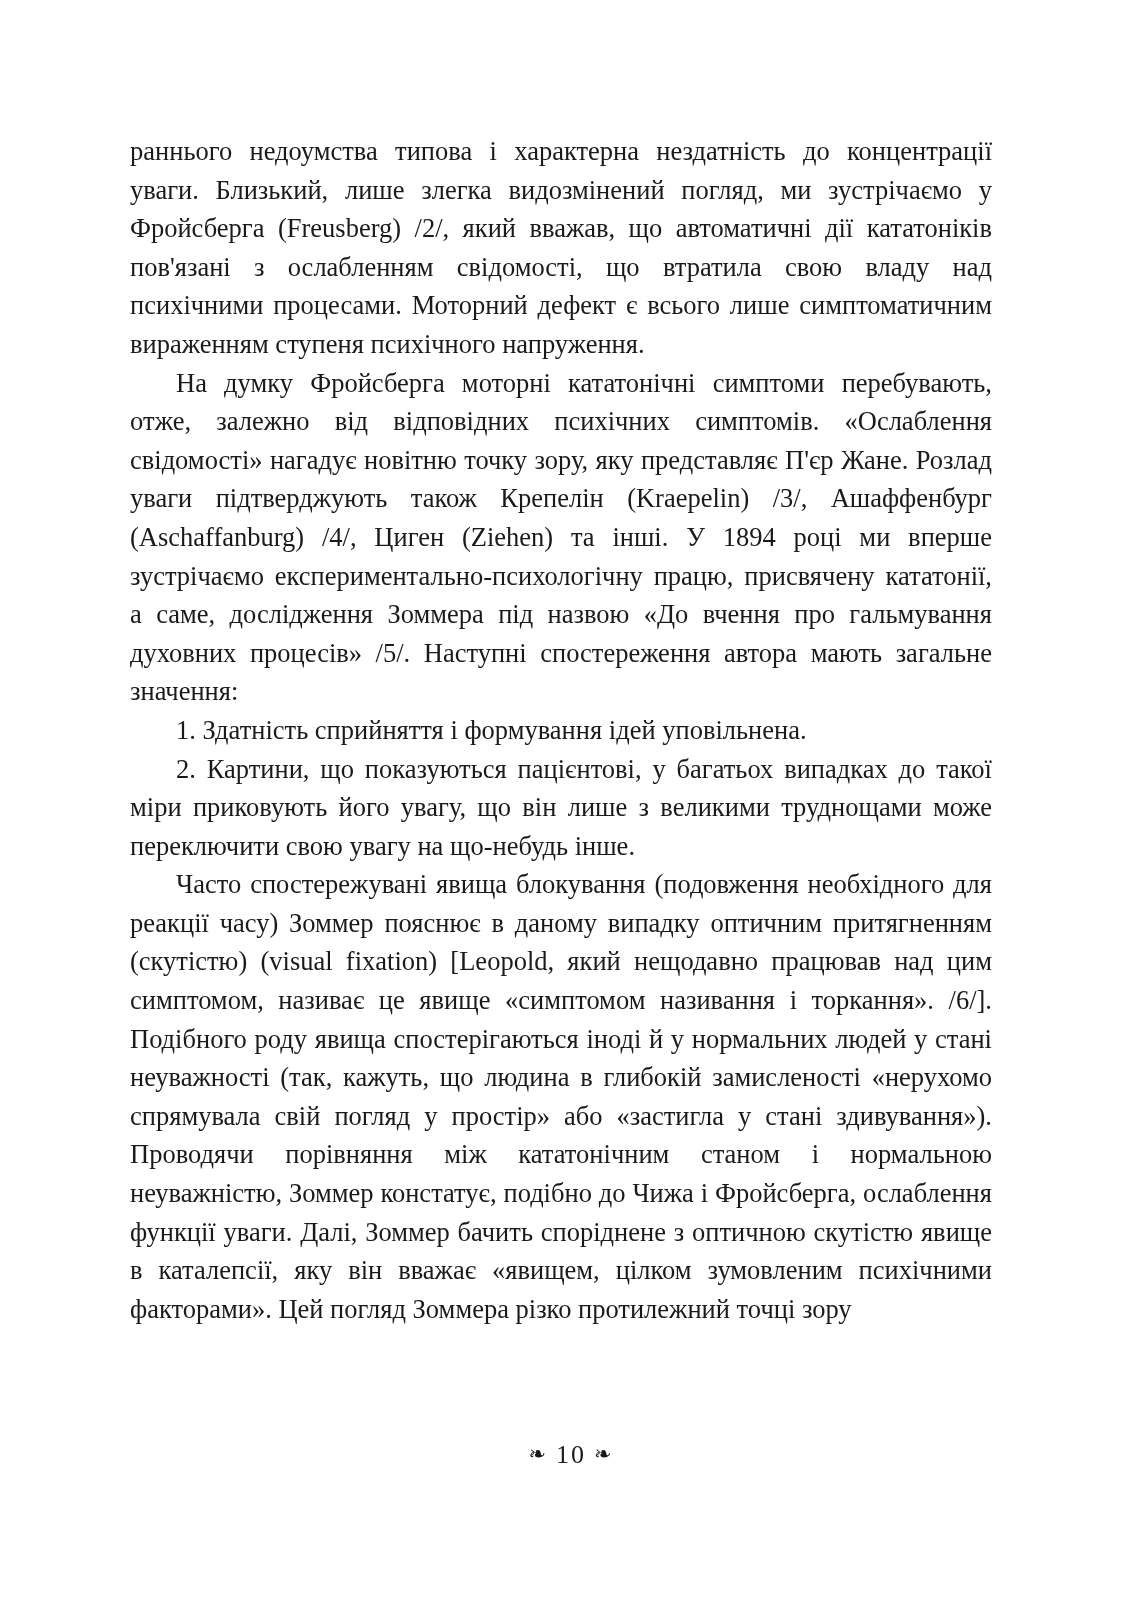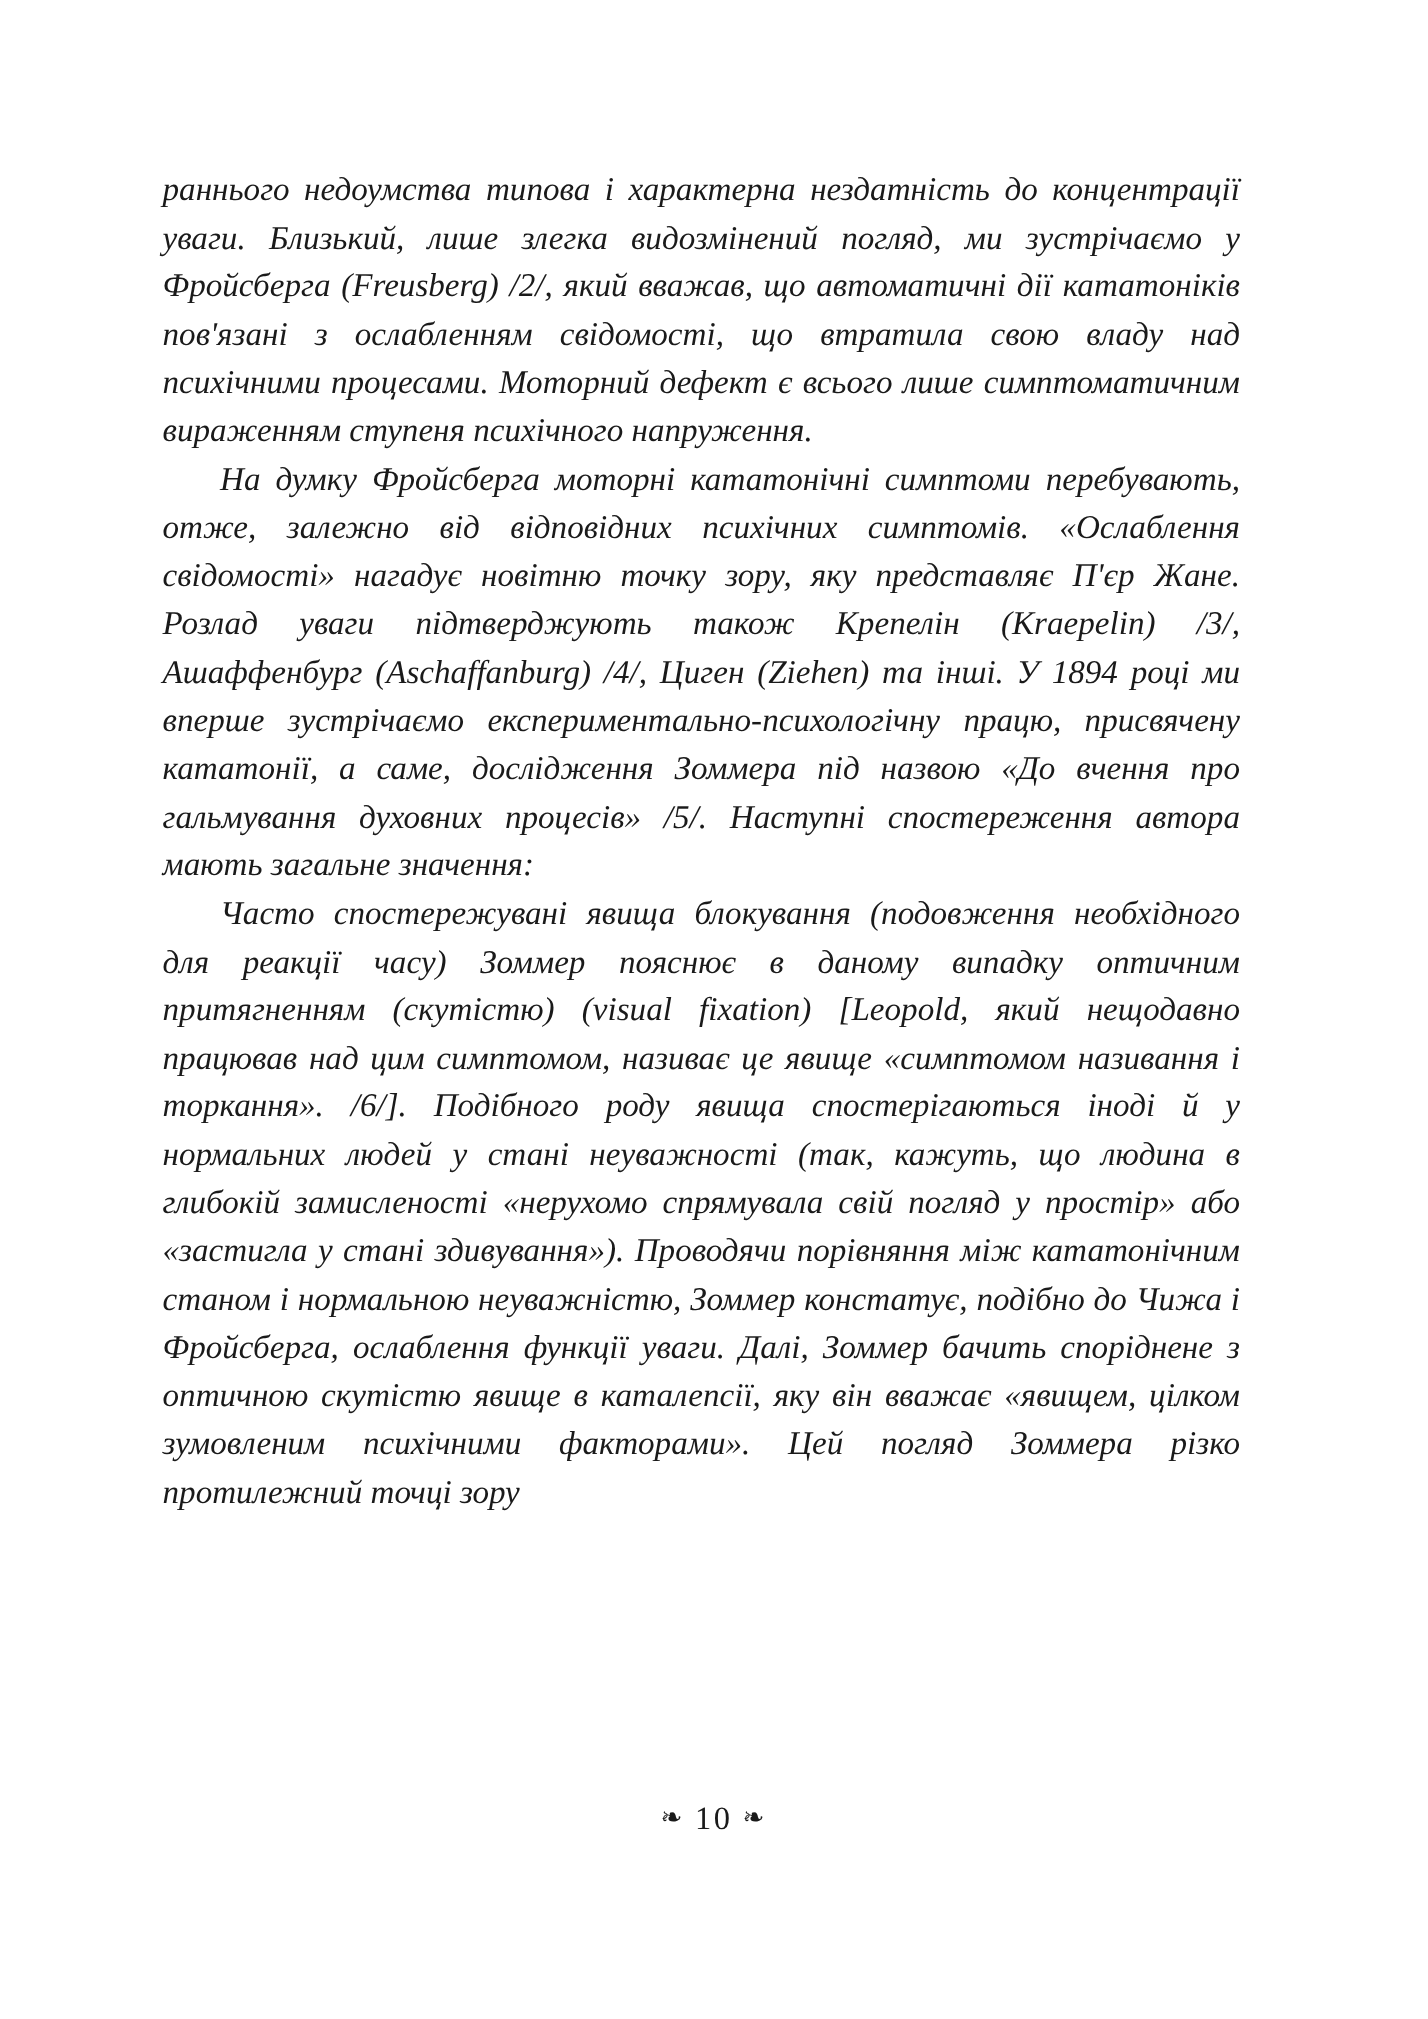--- a/index.html
+++ b/index.html
@@ -13,21 +13,20 @@
     height: 1615px;
     background: #ffffff;
     box-sizing: border-box;
     overflow: hidden;
   }
   .content {
     position: absolute;
     left: 130px;
     top: 132px;
     width: 862px;
-    font-style: italic;
   }
   p.para {
     margin: 0;
     font-family: "Liberation Serif", "DejaVu Serif", serif;
     font-size: 26.5px;
     line-height: 38.6px;
     color: #1a1a1a;
     text-align: justify;
     text-indent: 46px;
     -webkit-hyphens: none;
@@ -57,19 +56,21 @@
     padding: 0 8px;
   }
 </style>
 </head>
 <body>
 
 <div class="page">
   <div class="content">
     <p class="para noindent">раннього недоумства типова і характерна нездатність до концентрації уваги. Близький, лише злегка видозмінений погляд, ми зустрічаємо у Фройсберга (Freusberg) /2/, який вважав, що автоматичні дії кататоніків пов'язані з ослабленням свідомості, що втратила свою владу над психічними процесами. Моторний дефект є всього лише симптоматичним вираженням ступеня психічного напруження.</p>
     <p class="para">На думку Фройсберга моторні кататонічні симптоми перебувають, отже, залежно від відповідних психічних симптомів. «Ослаблення свідомості» нагадує новітню точку зору, яку представляє П'єр Жане. Розлад уваги підтверджують також Крепелін (Kraepelin) /3/, Ашаффенбург (Aschaffanburg) /4/, Циген (Ziehen) та інші. У 1894 році ми вперше зустрічаємо експериментально-психологічну працю, присвячену кататонії, а саме, дослідження Зоммера під назвою «До вчення про гальмування духовних процесів» /5/. Наступні спостереження автора мають загальне значення:</p>
+    <p class="para">1. Здатність сприйняття і формування ідей уповільнена.</p>
+    <p class="para">2. Картини, що показуються пацієнтові, у багатьох випадках до такої міри приковують його увагу, що він лише з великими труднощами може переключити свою увагу на що-небудь інше.</p>
     <p class="para">Часто спостережувані явища блокування (подовження необхідного для реакції часу) Зоммер пояснює в даному випадку оптичним притягненням (скутістю) (visual fixation) [Leopold, який нещодавно працював над цим симптомом, називає це явище «симптомом називання і торкання». /6/]. Подібного роду явища спостерігаються іноді й у нормальних людей у стані неуважності (так, кажуть, що людина в глибокій замисленості «нерухомо спрямувала свій погляд у простір» або «застигла у стані здивування»). Проводячи порівняння між кататонічним станом і нормальною неуважністю, Зоммер констатує, подібно до Чижа і Фройсберга, ослаблення функції уваги. Далі, Зоммер бачить споріднене з оптичною скутістю явище в каталепсії, яку він вважає «явищем, цілком зумовленим психічними факторами». Цей погляд Зоммера різко протилежний точці зору</p>
   </div>
 
   <div class="footer">
     <span class="orn">❧</span><span class="pagenum">10</span><span class="orn">❧</span>
   </div>
 </div>
 
 </body></html>

